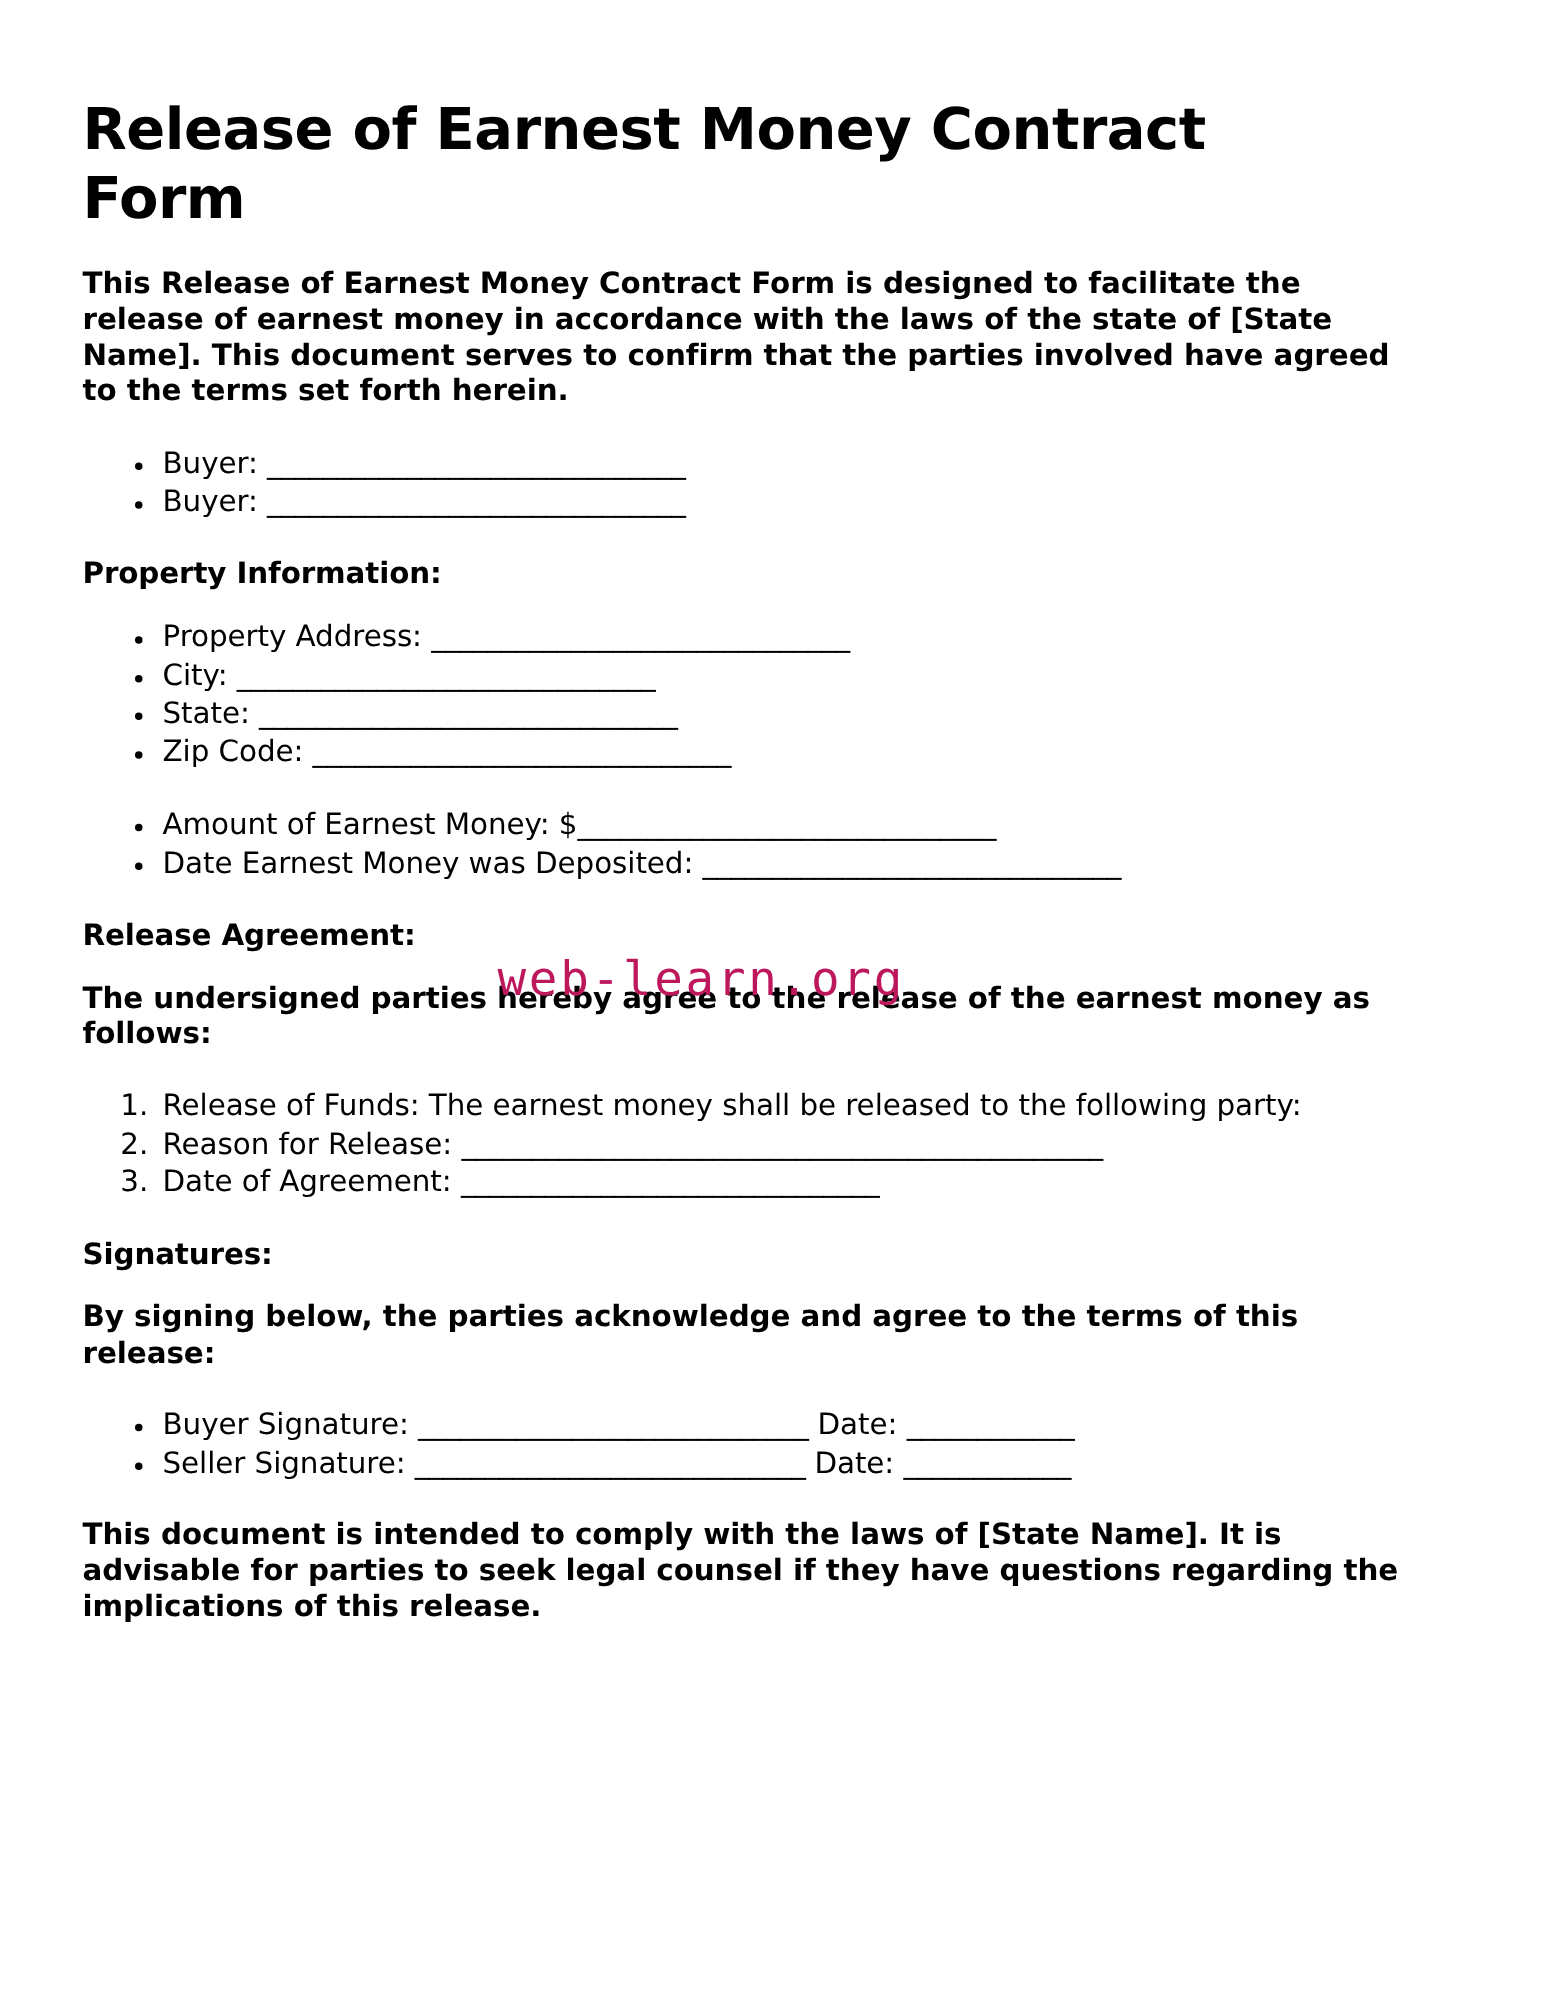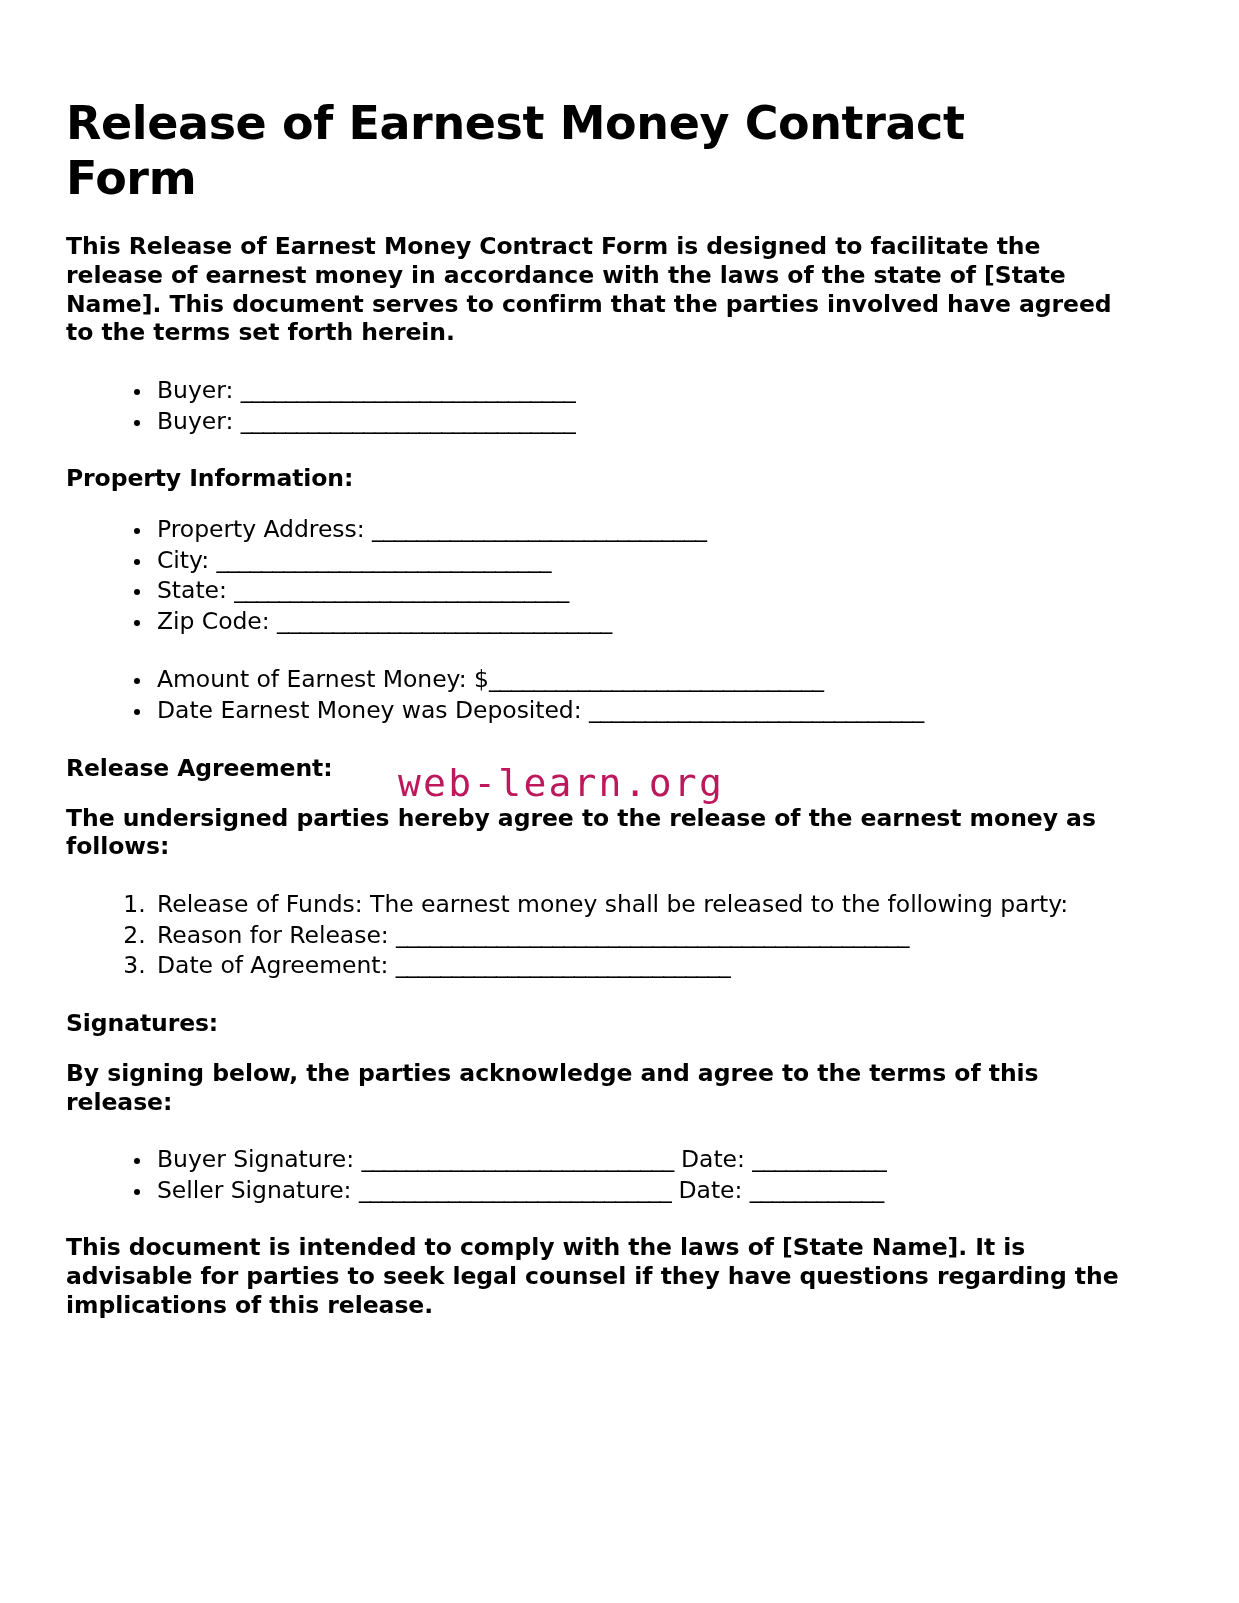--- a/index.html
+++ b/index.html
@@ -16,21 +16,21 @@
     font-family: "DejaVu Sans", "Liberation Sans", sans-serif;
     color: #000000;
     -webkit-font-smoothing: antialiased;
   }
 
   .page {
     position: relative;
     width: 1239px;
     height: 1603px;
     box-sizing: border-box;
-    padding: 96px 120px 0 66px;
+    padding: 76px 120px 0 66px;
   }
 
   .doc-title {
     font-size: 46px;
     font-weight: bold;
     line-height: 1.20;
     letter-spacing: -0.4px;
     margin: 0 0 26px 0;
     max-width: 1000px;
   }
@@ -60,21 +60,20 @@
   }
   ul.form-list { list-style-type: disc; }
   ol.form-list { list-style-type: decimal; }
 
   ul.form-list > li,
   ol.form-list > li {
     font-size: 23.5px;
     line-height: 1.30;
     letter-spacing: -0.05px;
     padding-left: 4px;
-    margin-left: 27px;
   }
   ul.form-list > li::marker { font-size: 19px; }
   ol.form-list > li::marker { font-size: 23.5px; }
 
   .blank {
     white-space: pre;
     letter-spacing: -0.6px;
   }
 
   .tight-gap { margin-bottom: 26px; }

